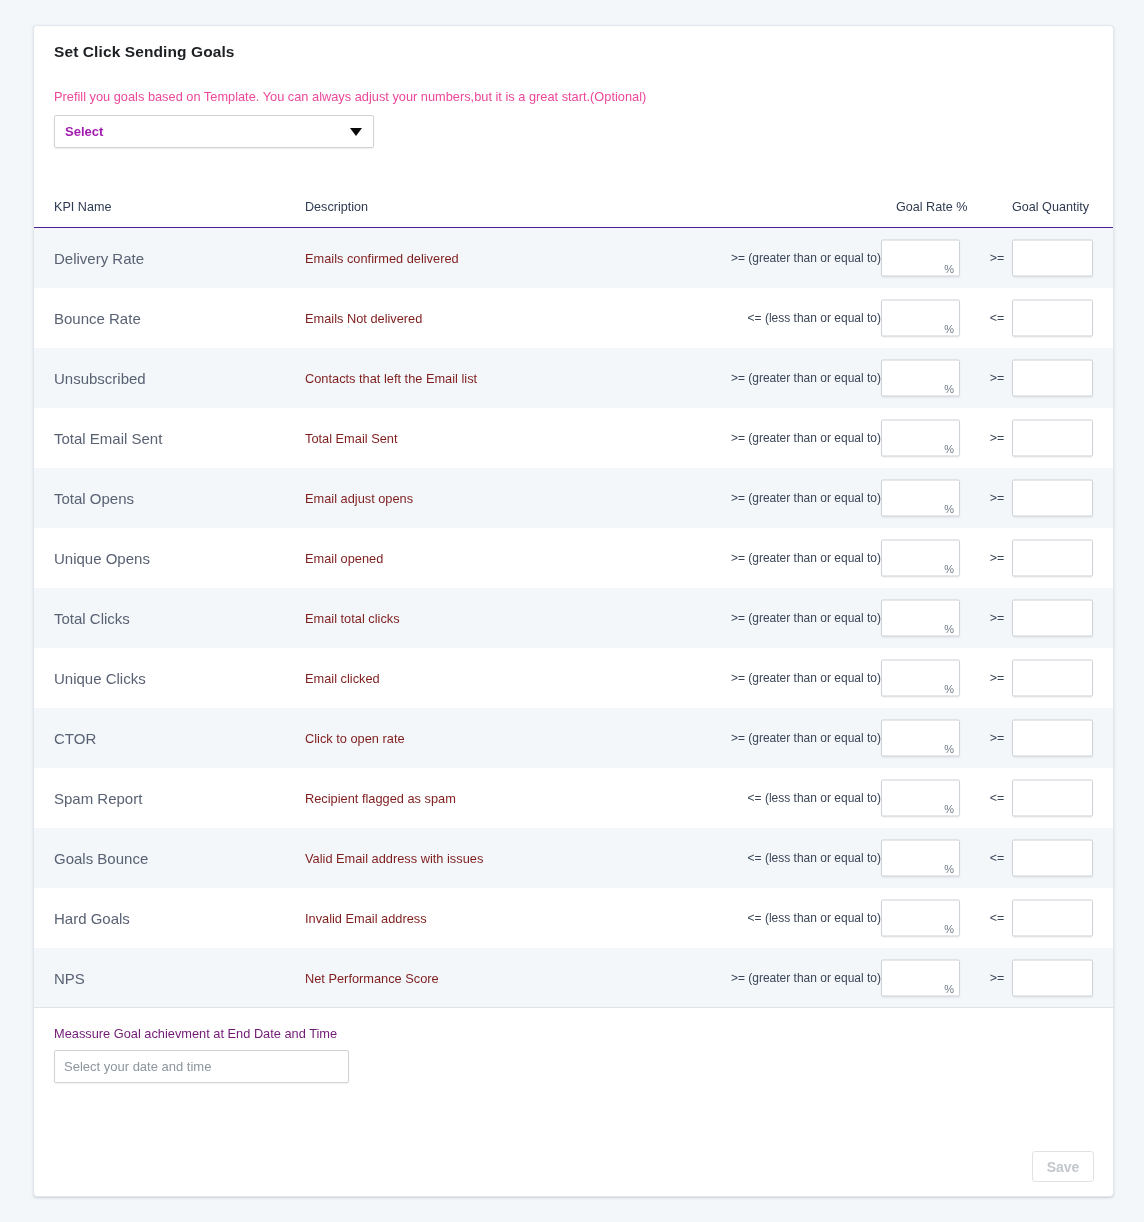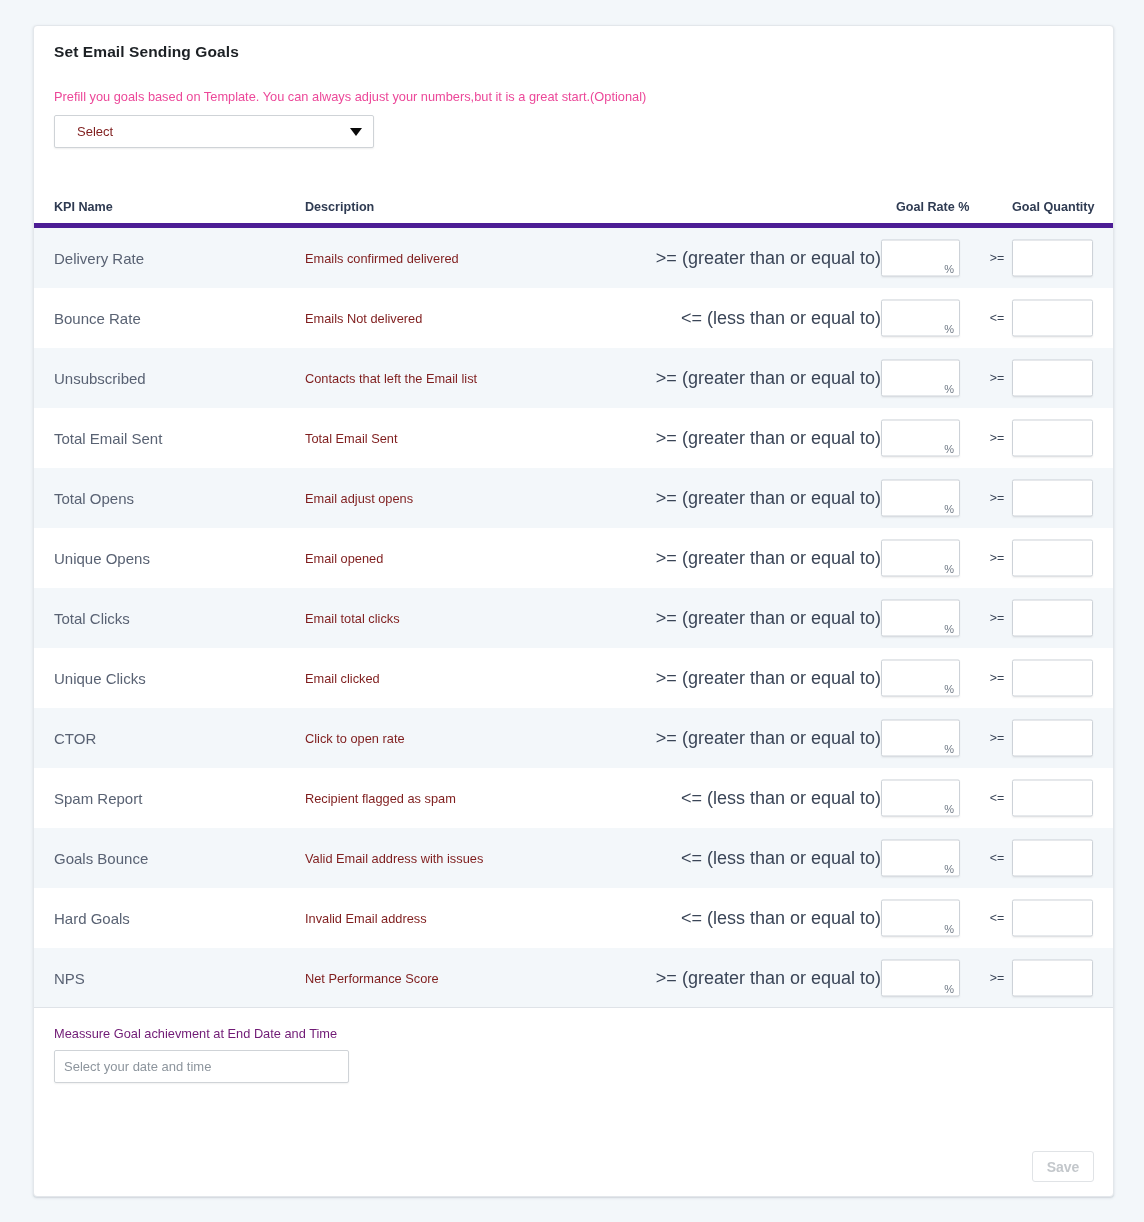--- a/index.html
+++ b/index.html
@@ -57,25 +57,26 @@
   }
   .select-box {
     width: 100%;
     height: 100%;
     background: #ffffff;
     border: 1px solid #cfd3d7;
     border-radius: 2px;
     box-shadow: 0 1px 2px rgba(0,0,0,0.07);
     display: flex;
     align-items: center;
-    padding: 0 22px;
+    padding: 0 10px;
     font-size: 13px;
-    color: #7f1d1d;
+    color: #a21caf;
     position: relative;
     cursor: pointer;
+    font-weight: bold;
   }
   .select-caret {
     position: absolute;
     right: 11px;
     top: 50%;
     transform: translateY(-50%);
     width: 0; height: 0;
     border-left: 6px solid transparent;
     border-right: 6px solid transparent;
     border-top: 8px solid #0a0a0a;
@@ -84,22 +85,21 @@
   
   .table {
     position: absolute;
     left: 0;
     top: 163px;
     width: 1079px;
   }
   .thead {
     position: relative;
     height: 39px;
-    border-bottom: 5px solid #4c1d95;
-    font-weight: bold;
+    border-bottom: 1px solid #4c1d95;
   }
   .th {
     position: absolute;
     top: 11px;
     font-size: 12.6px;
     color: #2f3b52;
     white-space: nowrap;
   }
   .th-kpi   { left: 20px; }
   .th-desc  { left: 271px; }
@@ -130,21 +130,21 @@
     transform: translateY(-50%);
     font-size: 12.8px;
     color: #7f1d1d;
     white-space: nowrap;
   }
   .cell-oplong {
     position: absolute;
     right: 232px;
     top: 50%;
     transform: translateY(-50%);
-    font-size: 18px;
+    font-size: 12px;
     color: #3a4557;
     white-space: nowrap;
     text-align: right;
   }
   .rate-input {
     position: absolute;
     left: 847px;
     top: 50%;
     transform: translateY(-50%);
     width: 79px;
@@ -247,21 +247,21 @@
     display: flex;
     align-items: center;
     justify-content: center;
   }
 </style>
 </head>
 <body>
 
 <div class="card">
 
-  <div class="card-title">Set Email Sending Goals</div>
+  <div class="card-title">Set Click Sending Goals</div>
 
   <div class="prefill-note">Prefill you goals based on Template. You can always adjust your numbers,but it is a great start.(Optional)</div>
 
   <div class="select-wrap">
     <div class="select-box">
       <span>Select</span>
       <span class="select-caret"></span>
     </div>
   </div>
 

